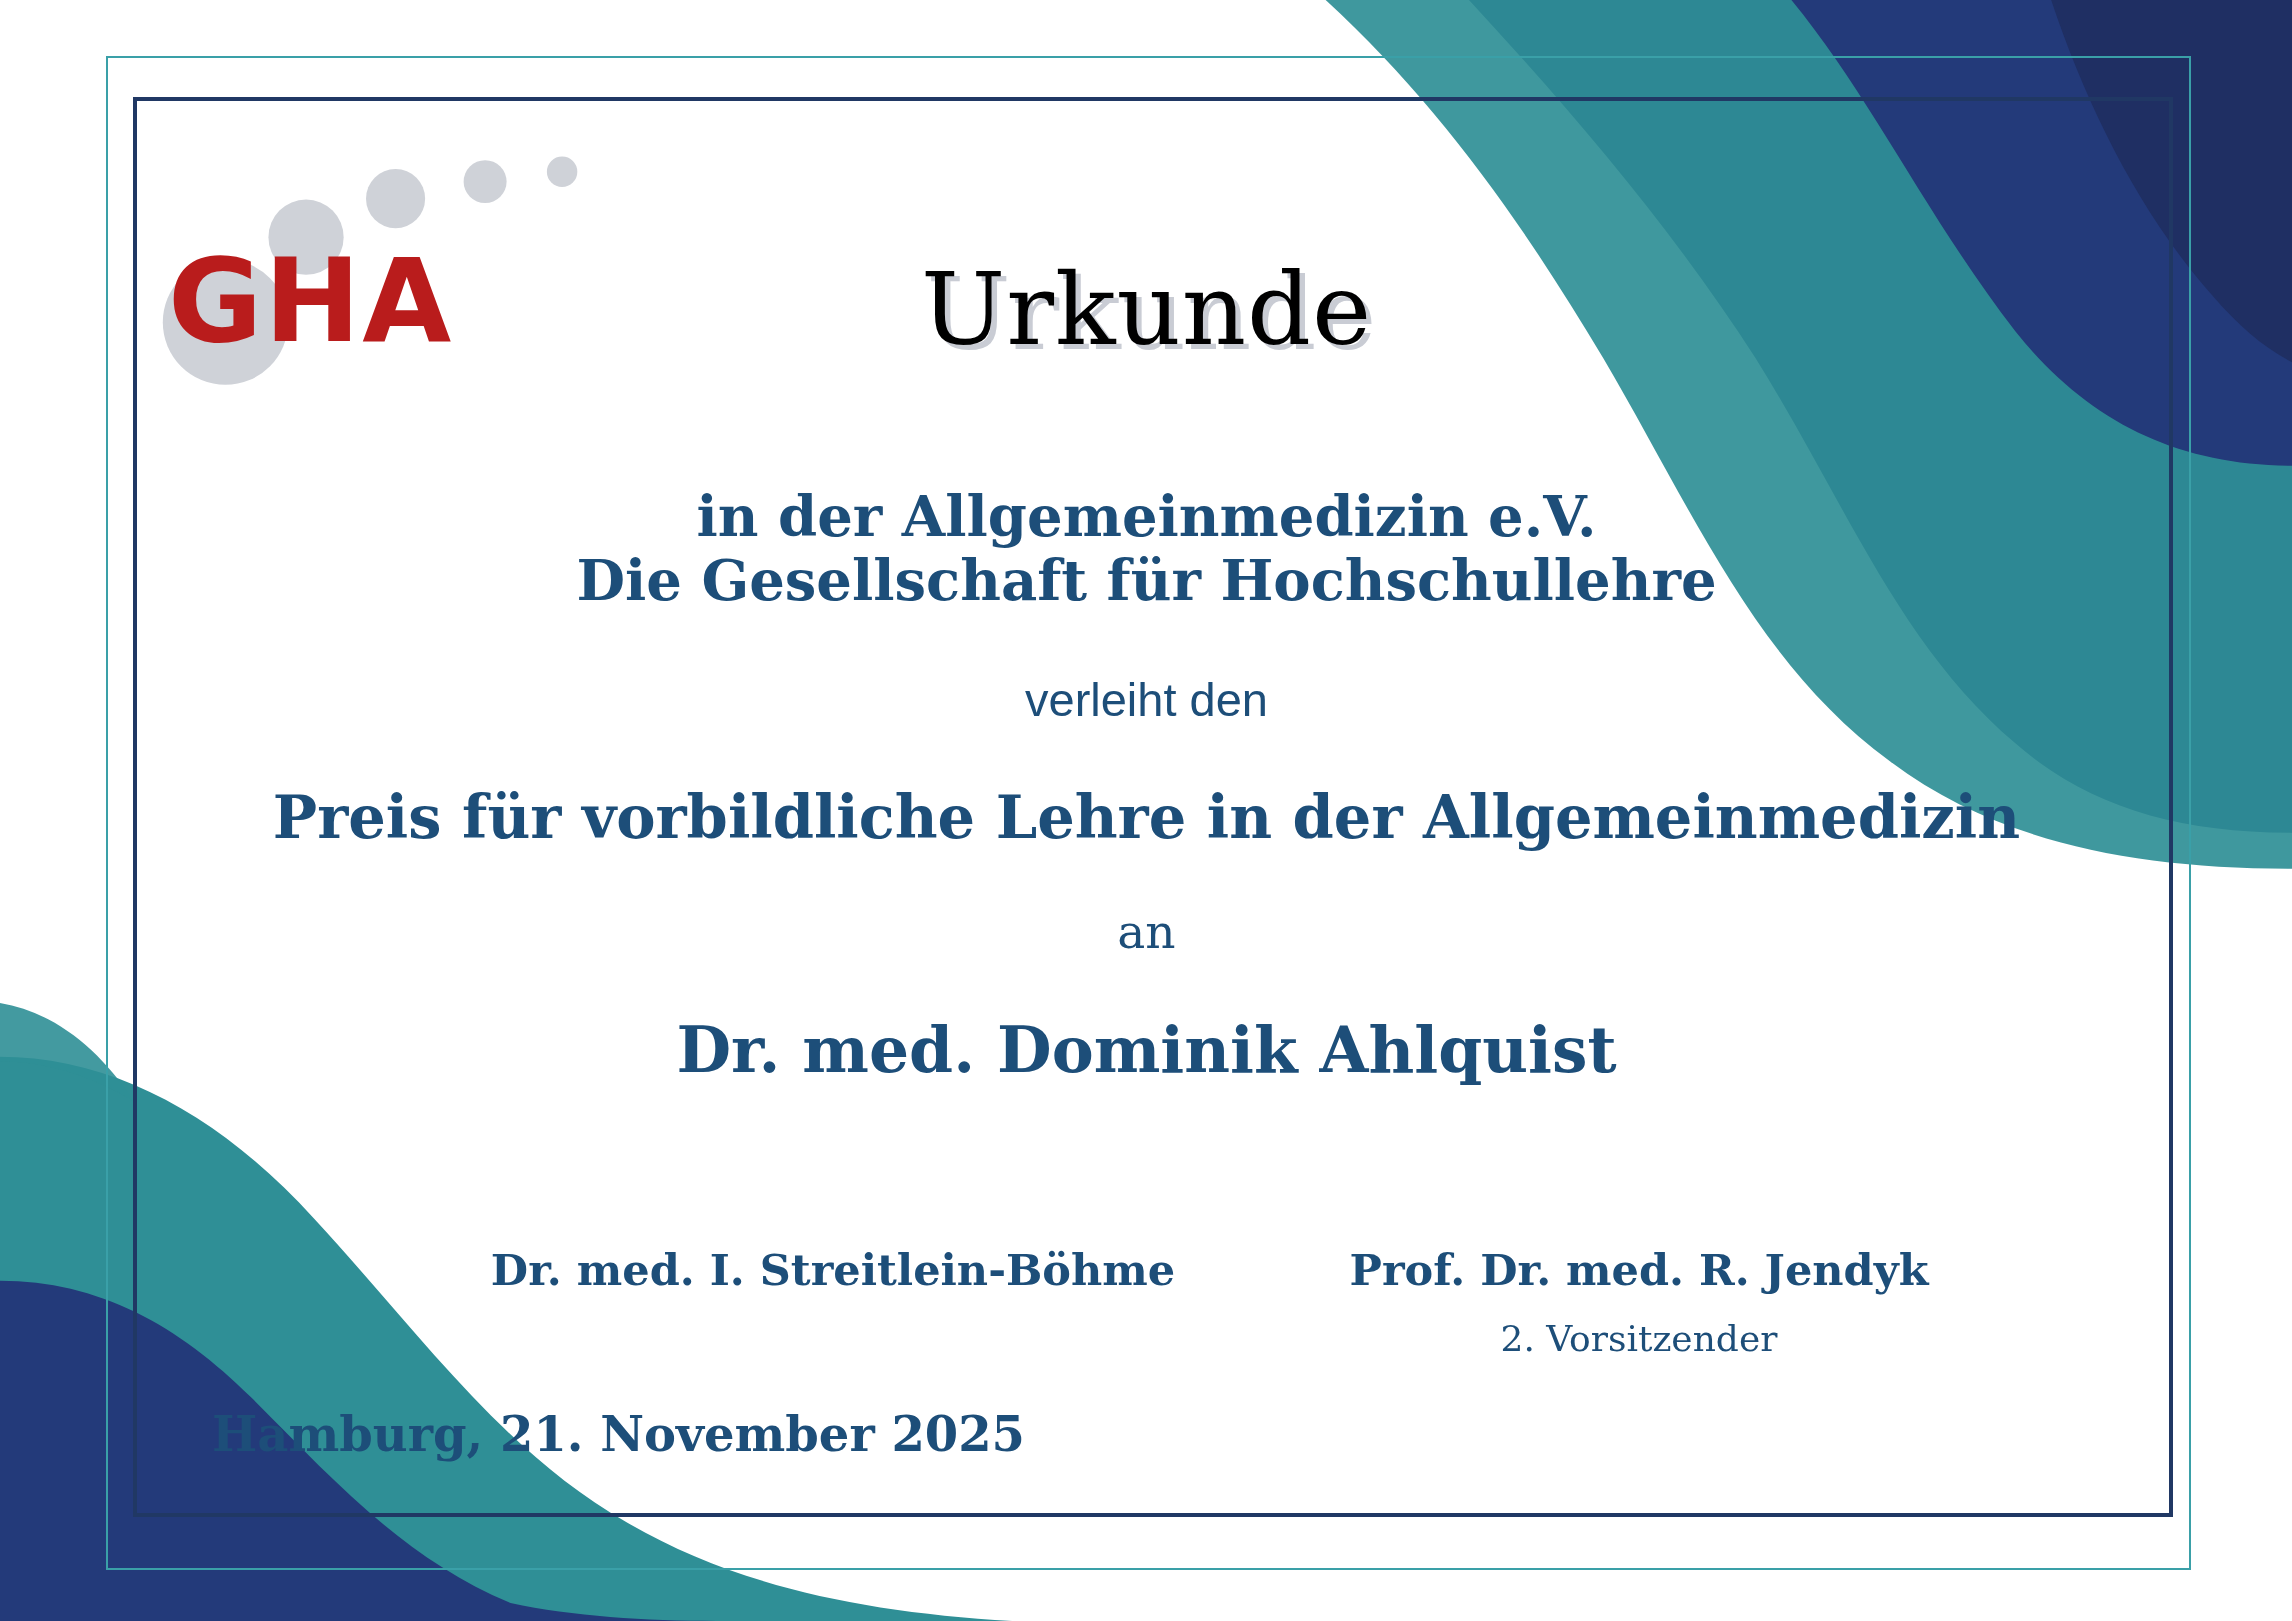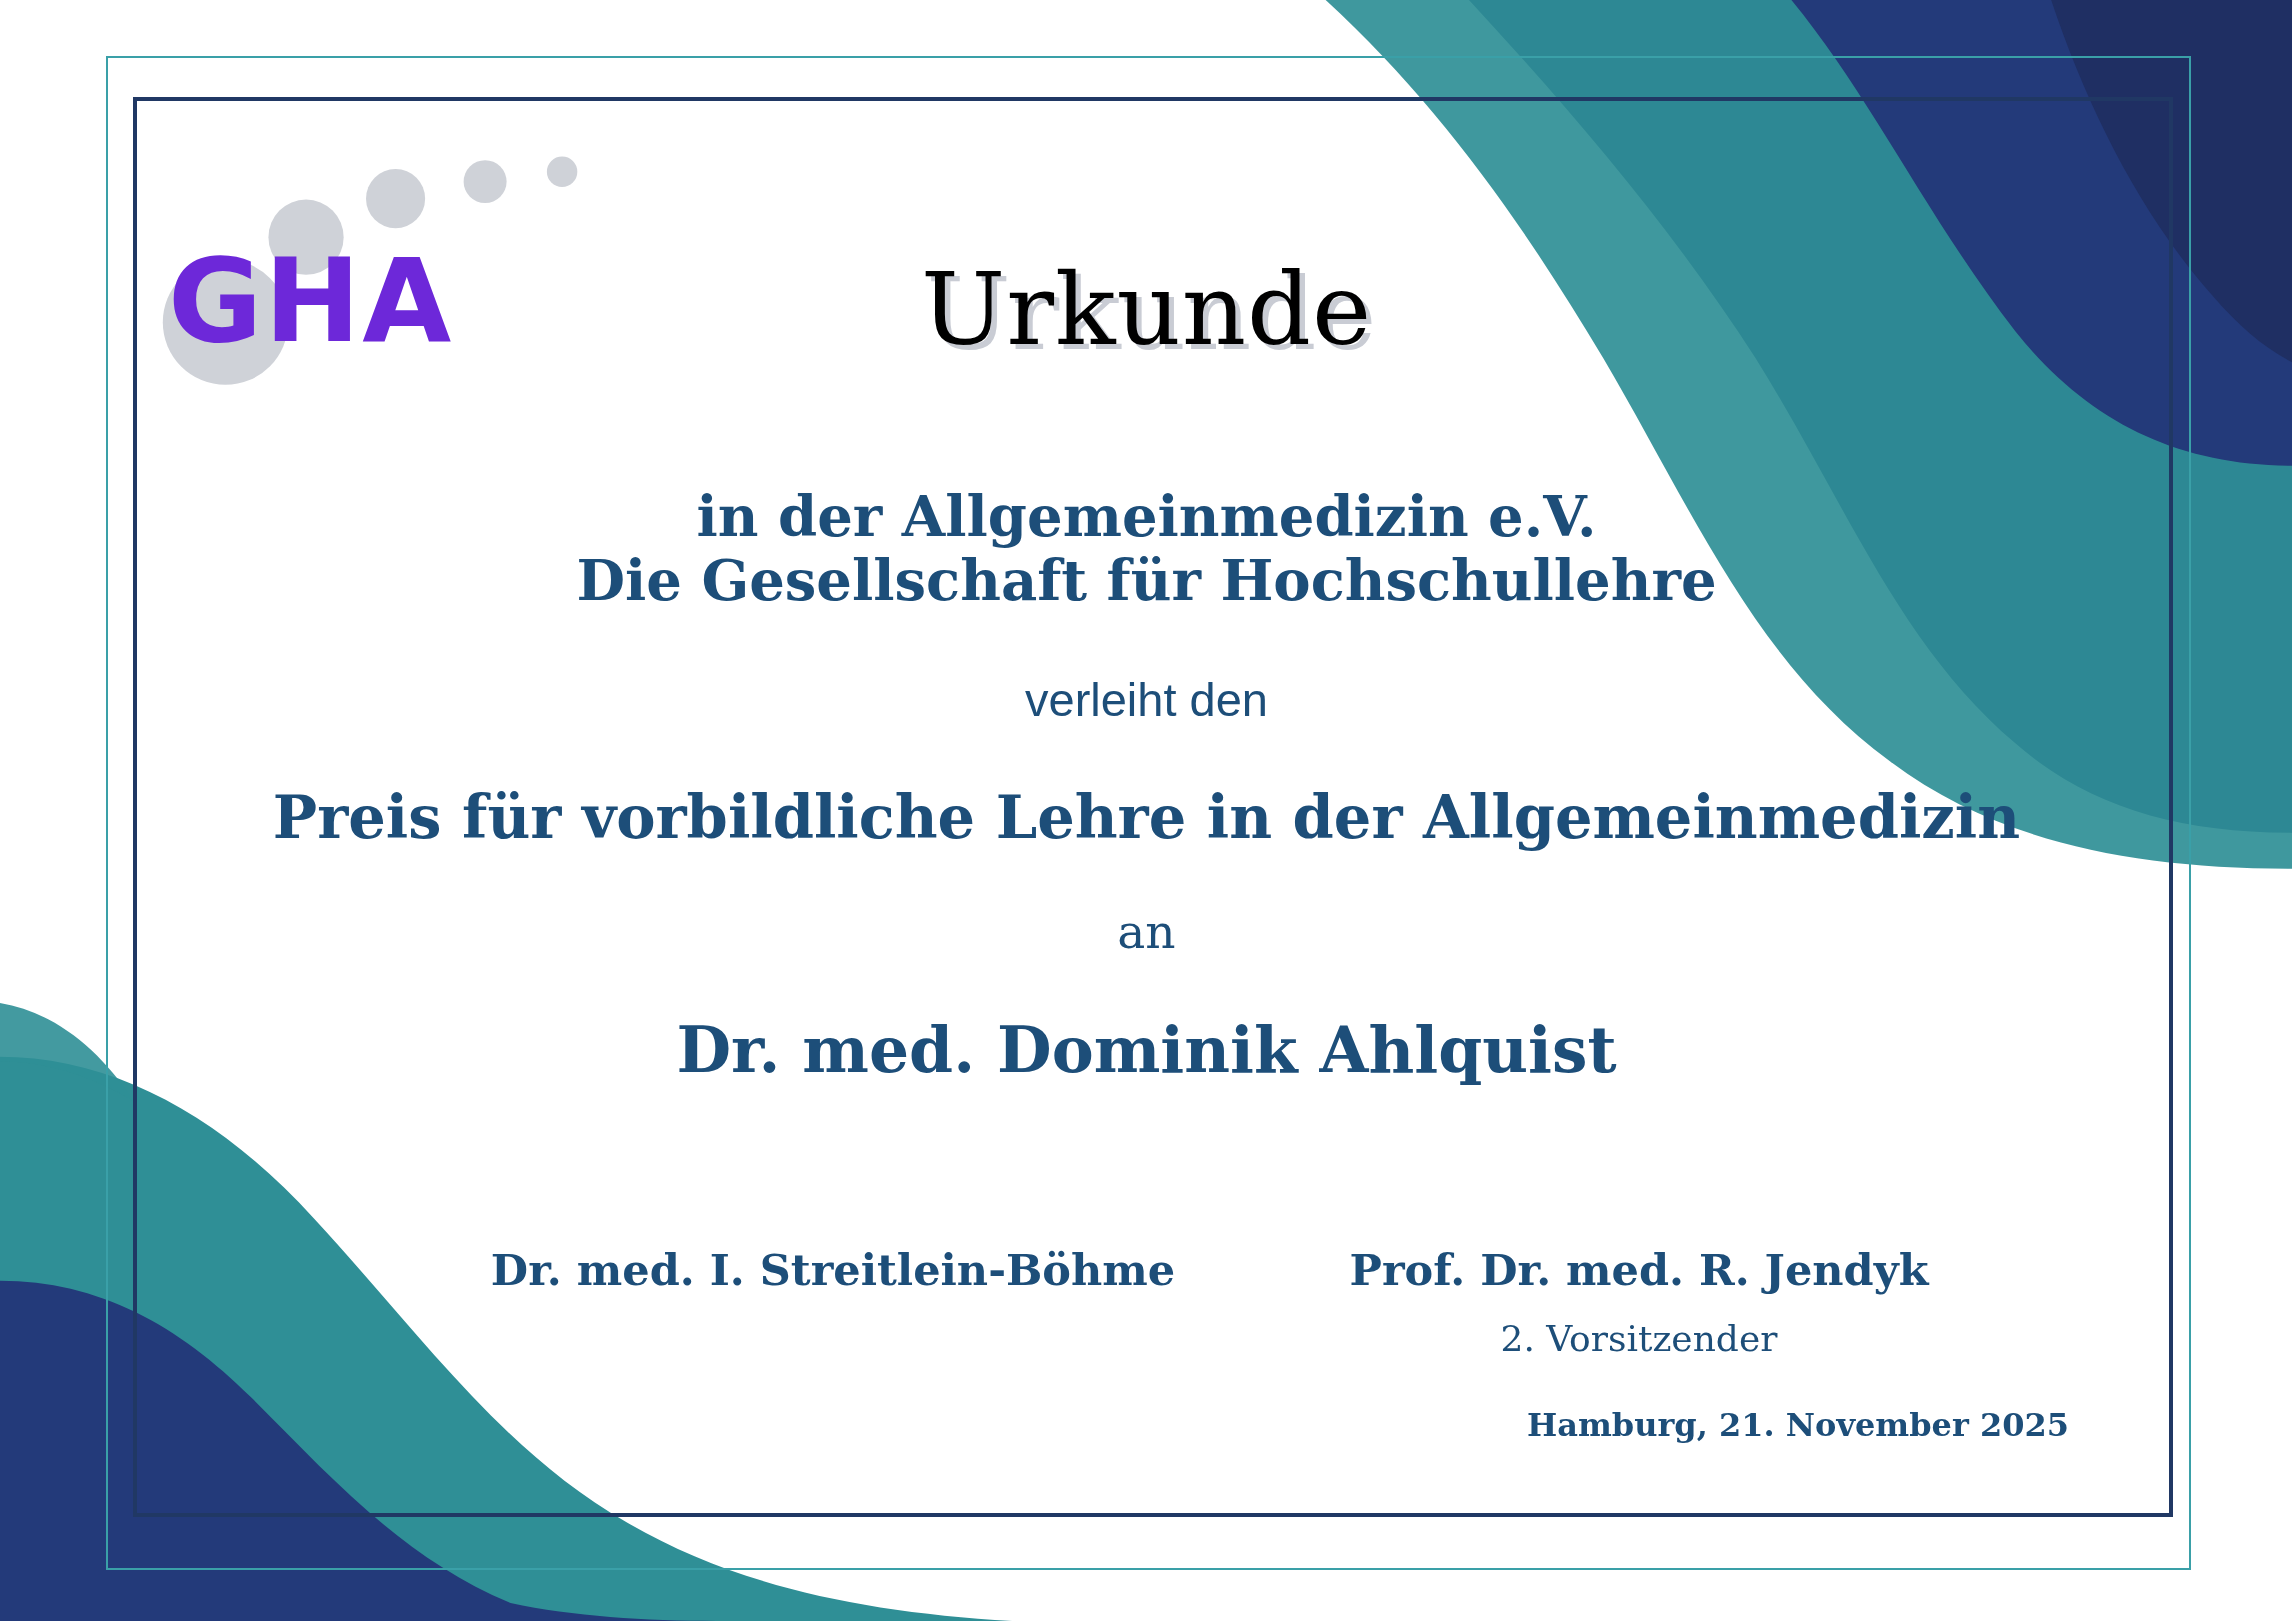--- a/index.html
+++ b/index.html
@@ -62,21 +62,21 @@
     height: 296px;
   }
   .logo-text {
     position: absolute;
     left: 168px;
     top: 244px;
     font-family: "DejaVu Sans", sans-serif;
     font-weight: 700;
     font-size: 115px;
     letter-spacing: 1.8px;
-    color: #6d28d9;
+    color: #b91c1c;
     line-height: 1;
   }
 
   
   .title {
     position: absolute;
     left: 0;
     top: 251px;
     width: 2293px;
     text-align: center;
@@ -154,27 +154,27 @@
   }
   .sig-role {
     font-family: "DejaVu Serif", serif;
     font-size: 36px;
     color: #1d4e79;
     margin-top: 21.5px;
   }
 
   .place-date {
     position: absolute;
-    left: 224px;
+    left: 212px;
     top: 1406px;
     width: 1845px;
-    text-align: right;
-    font-family: "DejaVu Serif", serif;
-    font-weight: 700;
-    font-size: 32px;
+    text-align: left;
+    font-family: "DejaVu Serif", serif;
+    font-weight: 700;
+    font-size: 48px;
     color: #1d4e79;
   }
 </style>
 </head>
 <body>
 
 <div class="certificate">
 
   <svg class="deco" viewBox="0 0 2560 1810" preserveAspectRatio="none" xmlns="http://www.w3.org/2000/svg">
 

